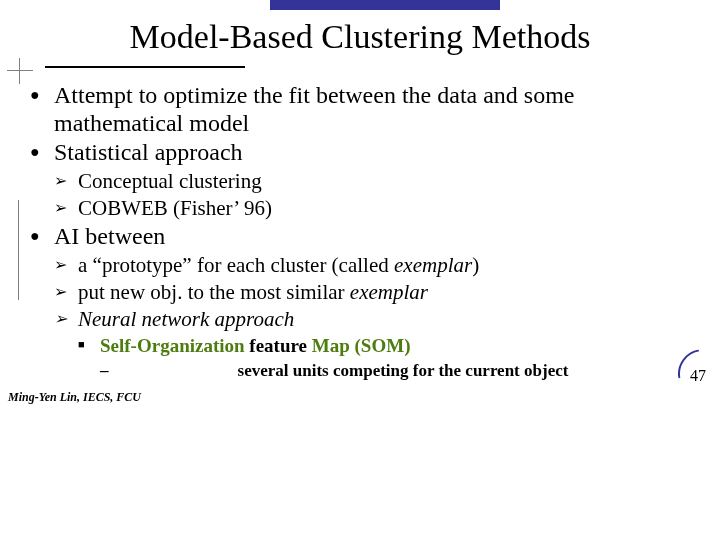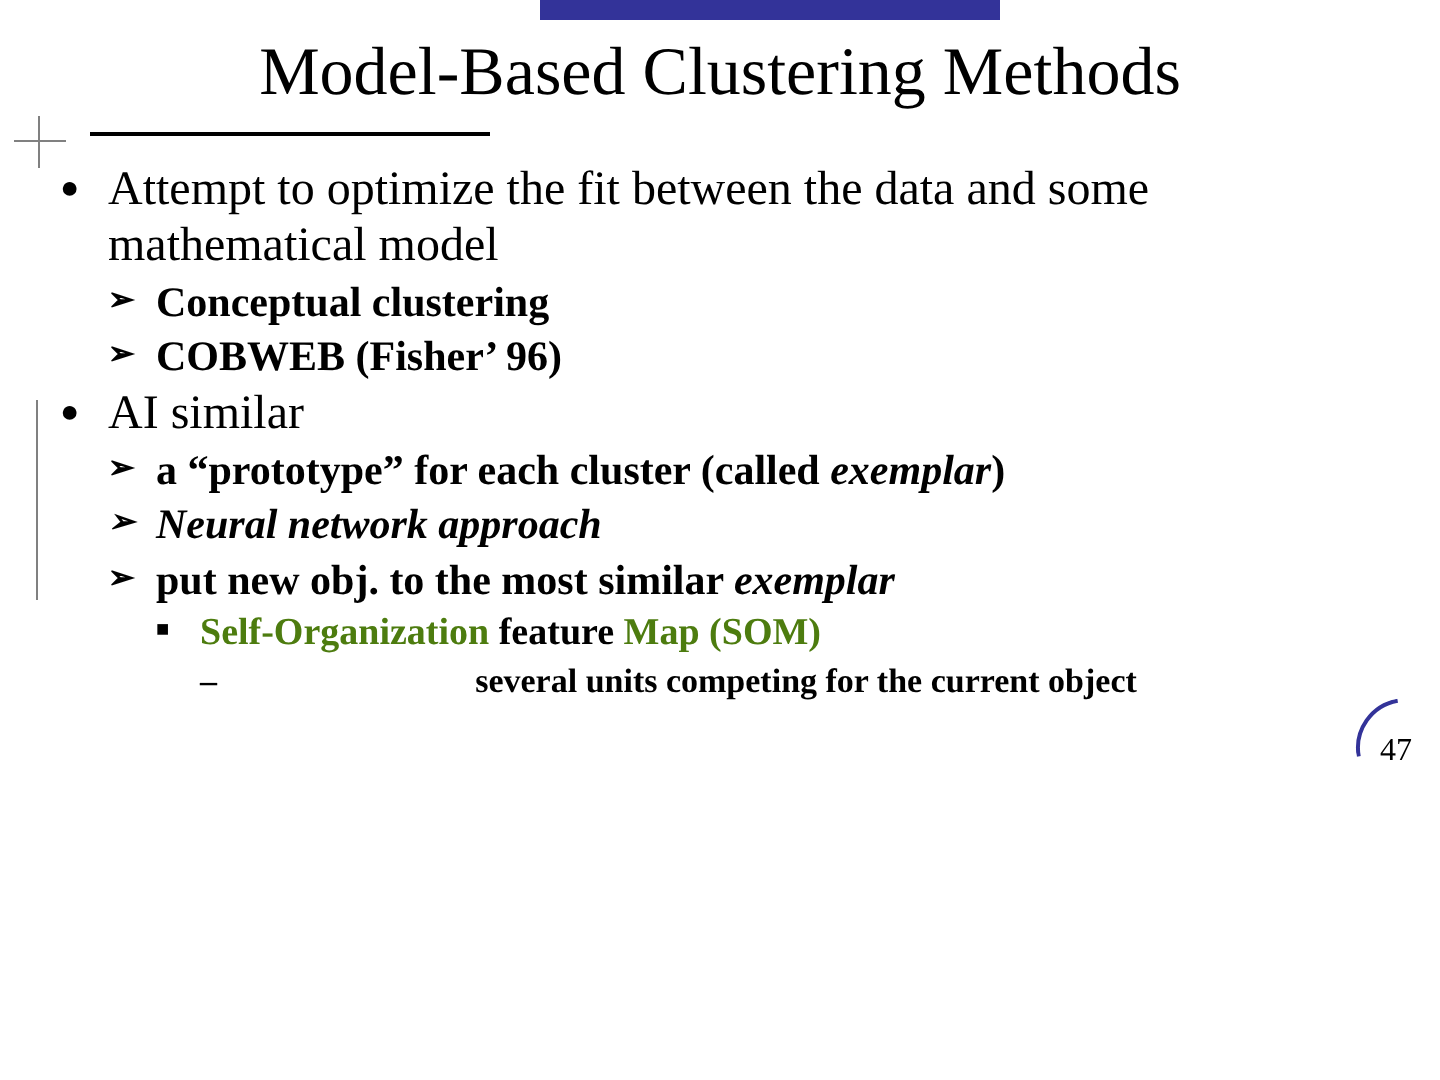--- a/index.html
+++ b/index.html
@@ -87,21 +87,20 @@
     top: 4px;
     font-size: 16px;
     color: #000;
   }
   .b-l2 {
     font-size: 21px;
     margin: 2px 0 2px 24px;
     padding-left: 24px;
     position: relative;
     line-height: 1.2;
-    font-weight: bold;
   }
   .b-l2::before {
     content: "➢";
     position: absolute;
     left: 0;
     top: 2px;
     font-size: 16px;
     color: #000;
   }
   .b-l3 {
@@ -173,33 +172,35 @@
   <div class="plus-mark"></div>
   <div class="vline"></div>
 
   <div class="title">Model-Based Clustering Methods</div>
   <div class="title-rule"></div>
 
   <div class="body">
 
     <div class="b-l1">Attempt to optimize the fit between the data and some mathematical model</div>
 
+    <div class="b-l1">Statistical approach</div>
     <div class="b-l2">Conceptual clustering</div>
     <div class="b-l2">COBWEB (Fisher’ 96)</div>
 
-    <div class="b-l1">AI similar</div>
+    <div class="b-l1">AI between</div>
     <div class="b-l2">
       <span>a “prototype” for each cluster (called </span><span class="italic">exemplar</span><span>)</span>
     </div>
-    <div class="b-l2 italic">Neural network approach</div>
     <div class="b-l2">
       <span>put new obj. to the most similar </span><span class="italic">exemplar</span>
     </div>
+    <div class="b-l2 italic">Neural network approach</div>
     <div class="b-l3">
       <span class="red">Self-Organization</span><span> feature </span><span class="red">Map (SOM)</span>
     </div>
     <div class="b-l4">several units competing for the current object</div>
 
   </div>
 
   <div class="corner-arc"></div>
   <div class="pagenum">47</div>
+  <div class="footer">Ming-Yen Lin, IECS, FCU</div>
 </div>
 
 </body></html>

